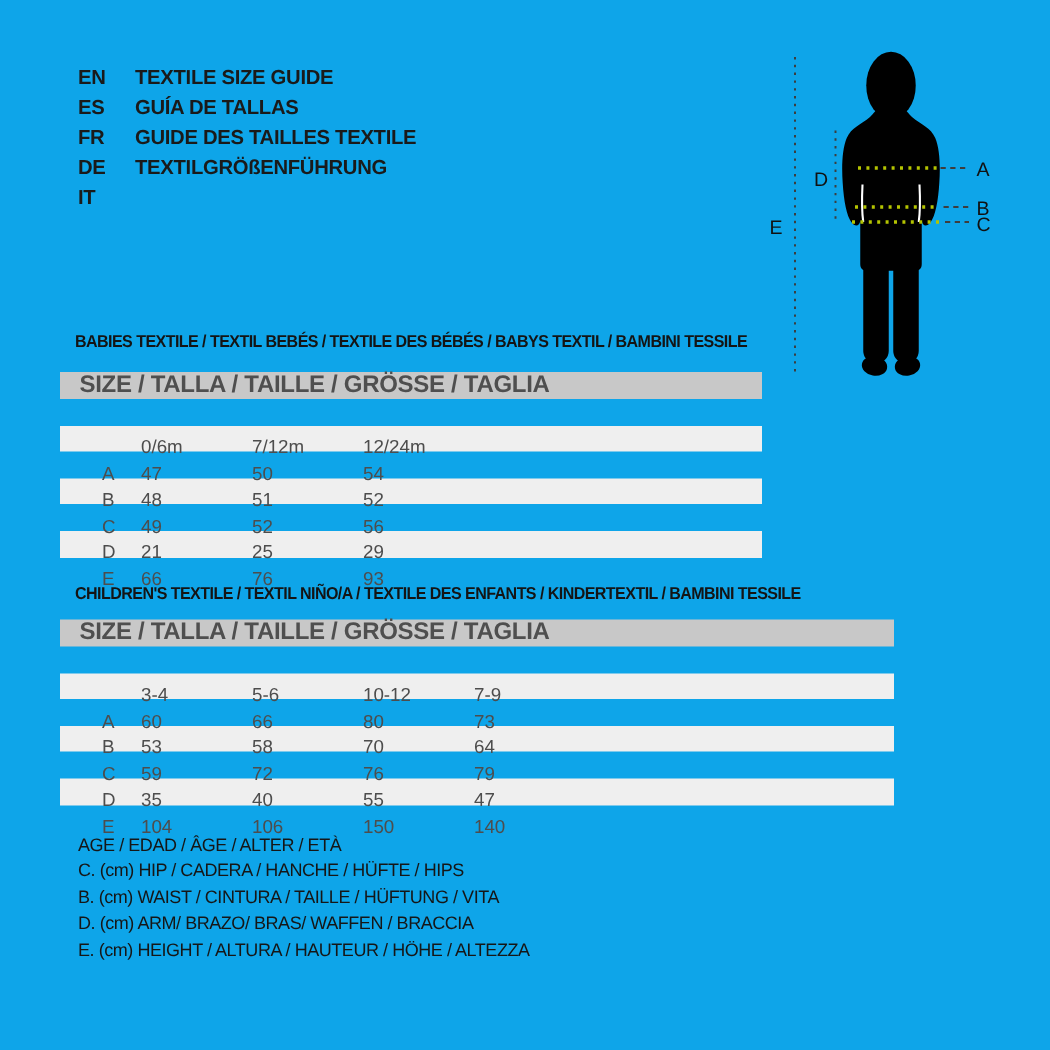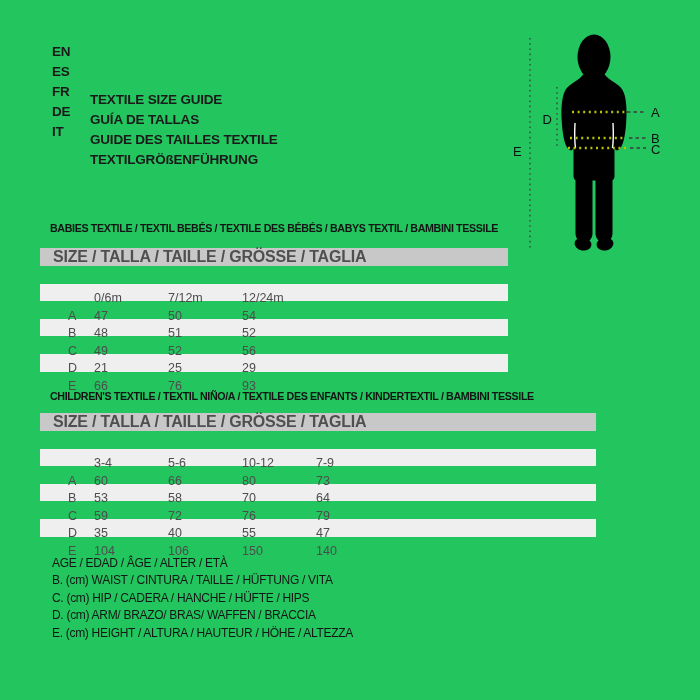--- a/index.html
+++ b/index.html
@@ -1,23 +1,23 @@
 <!DOCTYPE html>
 <html><head>
 <meta charset="utf-8">
 <style>
   html,body{margin:0;padding:0;background:#fff;}
-  .canvas{position:relative;width:700px;height:700px;background:#22c55e;overflow:hidden;
+  .canvas{position:relative;width:700px;height:700px;background:#0ea5e9;overflow:hidden;
           font-family:"Liberation Sans",sans-serif;}
 
   
   .lang-block{position:absolute;left:52px;top:42px;}
   .lang-row{display:flex;height:20px;line-height:20px;}
   .lang-code{width:38px;font-weight:700;font-size:13.5px;color:#1a1a1a;letter-spacing:-0.2px;}
-  .lang-label{font-weight:700;font-size:13.5px;color:#1a1a1a;letter-spacing:-0.2px;white-space:nowrap;margin-top:48px;}
+  .lang-label{font-weight:700;font-size:13.5px;color:#1a1a1a;letter-spacing:-0.2px;white-space:nowrap;}
 
   
   .figure-block{position:absolute;left:495px;top:25px;width:185px;height:235px;}
   .figure-block svg text{font-family:"Liberation Sans",sans-serif;font-size:13px;fill:#111;}
 
   
   .table-title{position:absolute;left:50px;font-size:11.5px;font-weight:700;color:#141414;
                letter-spacing:-0.4px;white-space:nowrap;transform:scaleX(0.93);transform-origin:left center;}
   .babies-title{top:222px;}
   .children-title{top:390px;}
@@ -199,19 +199,19 @@
         <div class="tcell rowlabel">E</div>
         <div class="tcell">104</div>
         <div class="tcell">106</div>
         <div class="tcell">150</div>
         <div class="tcell">140</div>
       </div>
     </div>
 
   <section class="legend">
     <div class="legend-line">AGE / EDAD / ÂGE / ALTER / ETÀ</div>
+    <div class="legend-line">C. (cm) HIP / CADERA / HANCHE / HÜFTE / HIPS</div>
     <div class="legend-line">B. (cm) WAIST / CINTURA / TAILLE / HÜFTUNG / VITA</div>
-    <div class="legend-line">C. (cm) HIP / CADERA / HANCHE / HÜFTE / HIPS</div>
     <div class="legend-line">D. (cm) ARM/ BRAZO/ BRAS/ WAFFEN / BRACCIA</div>
     <div class="legend-line">E. (cm) HEIGHT / ALTURA / HAUTEUR / HÖHE / ALTEZZA</div>
   </section>
 
 </div>
 
 </body></html>

